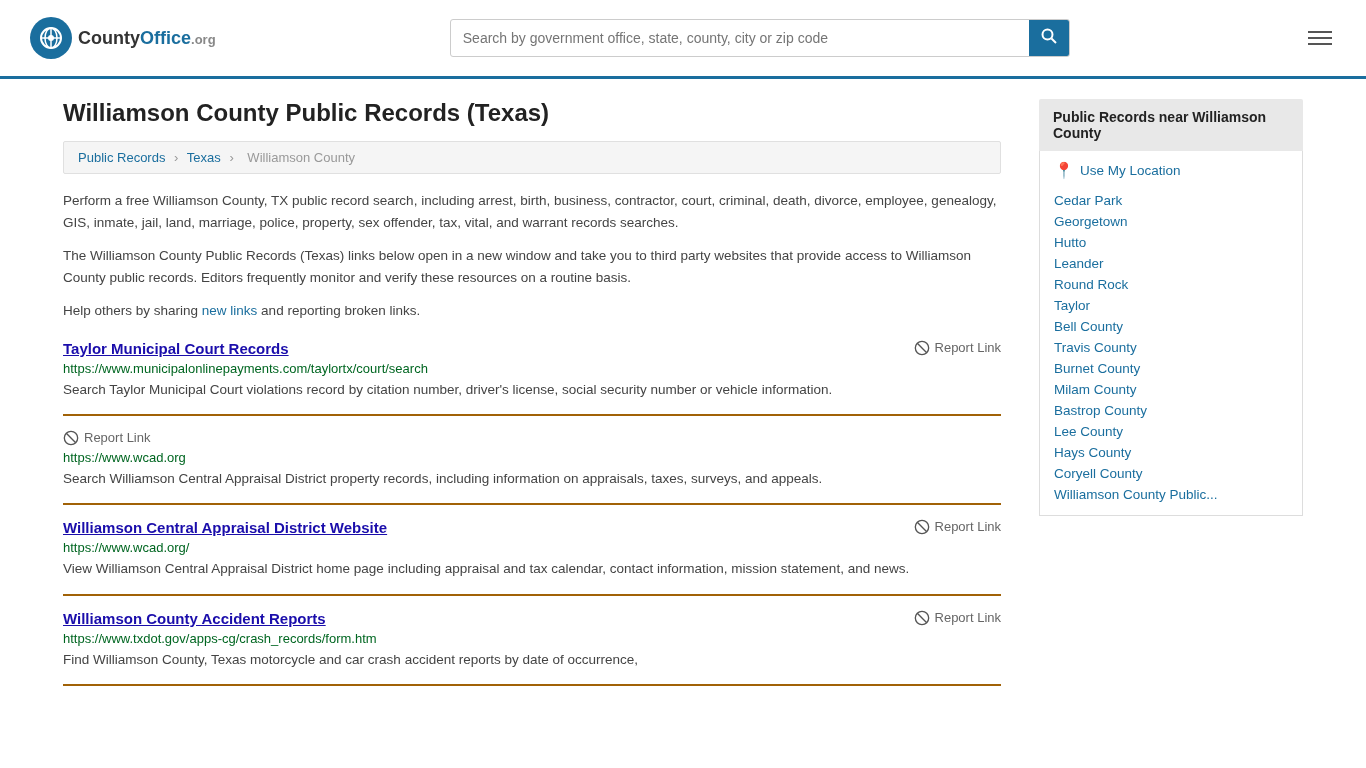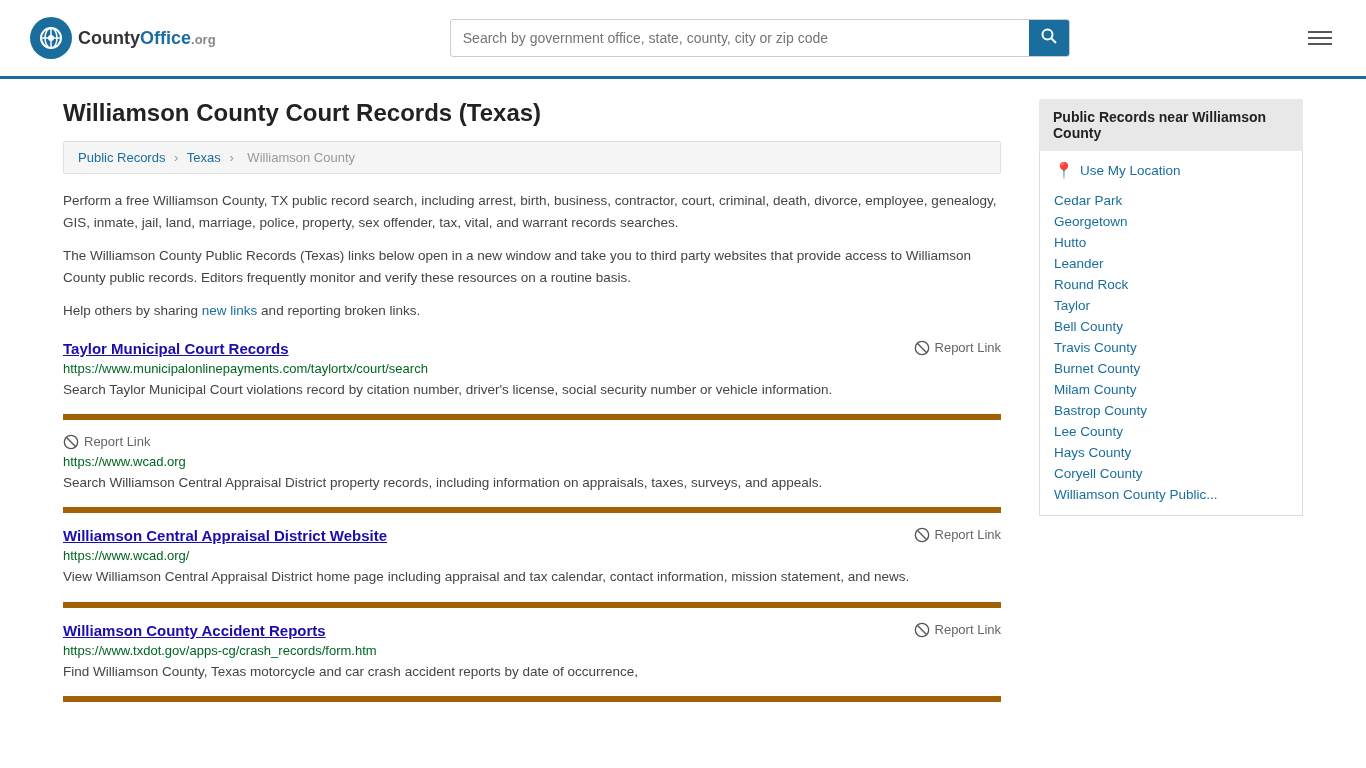--- a/index.html
+++ b/index.html
@@ -119,21 +119,21 @@
       border-radius: 2px;
     }
     #breadcrumb a { color: #1a6e9e; text-decoration: none; }
     #breadcrumb span { margin: 0 5px; color: #999; }
 
     
     #intro { font-size: 13.5px; line-height: 1.6; color: #444; margin-bottom: 12px; }
 
     
     .record-item {
-      border-bottom: 6px solid #a16207;
+      border-bottom: 2px solid #a16207;
       padding: 14px 0;
     }
     .record-title-row {
       display: flex;
       justify-content: space-between;
       align-items: flex-start;
       margin-bottom: 4px;
     }
     .record-title {
       font-size: 15px;
@@ -236,21 +236,21 @@
     <span class="menu-line"></span>
     <span class="menu-line"></span>
     <span class="menu-line"></span>
   </button>
 </header>
 
 <div id="main">
 
   <div id="content">
 
-    <h1 id="page-title">Williamson County Court Records (Texas)</h1>
+    <h1 id="page-title">Williamson County Public Records (Texas)</h1>
 
     <div id="breadcrumb">
       <a>Public Records</a>
       <span>›</span>
       <a>Texas</a>
       <span>›</span>
       <span>Williamson County</span>
     </div>
 
     <p id="intro" class="intro" style="font-size:13.5px;line-height:1.6;color:#444;margin-bottom:12px;">Perform a free Williamson County, TX public record search, including arrest, birth, business, contractor, court, criminal, death, divorce, employee, genealogy, GIS, inmate, jail, land, marriage, police, property, sex offender, tax, vital, and warrant records searches.</p>

